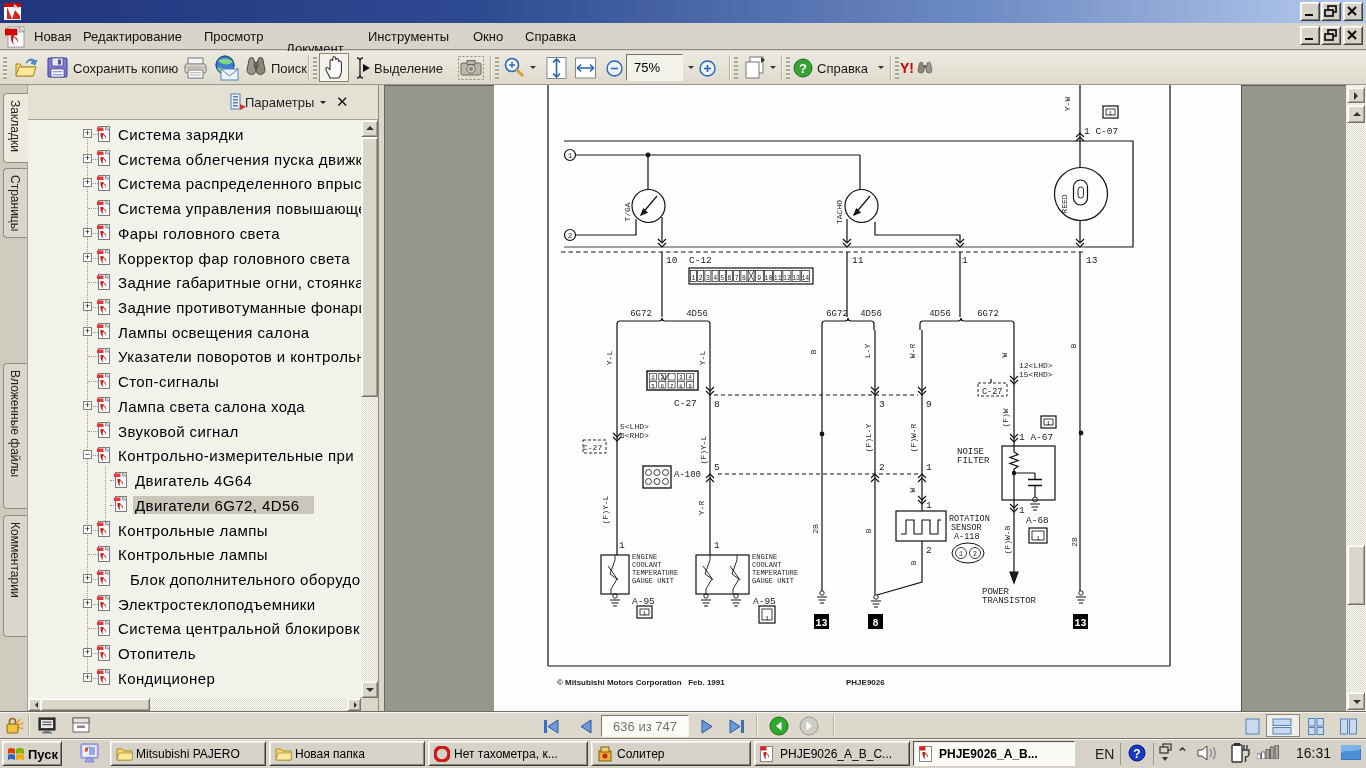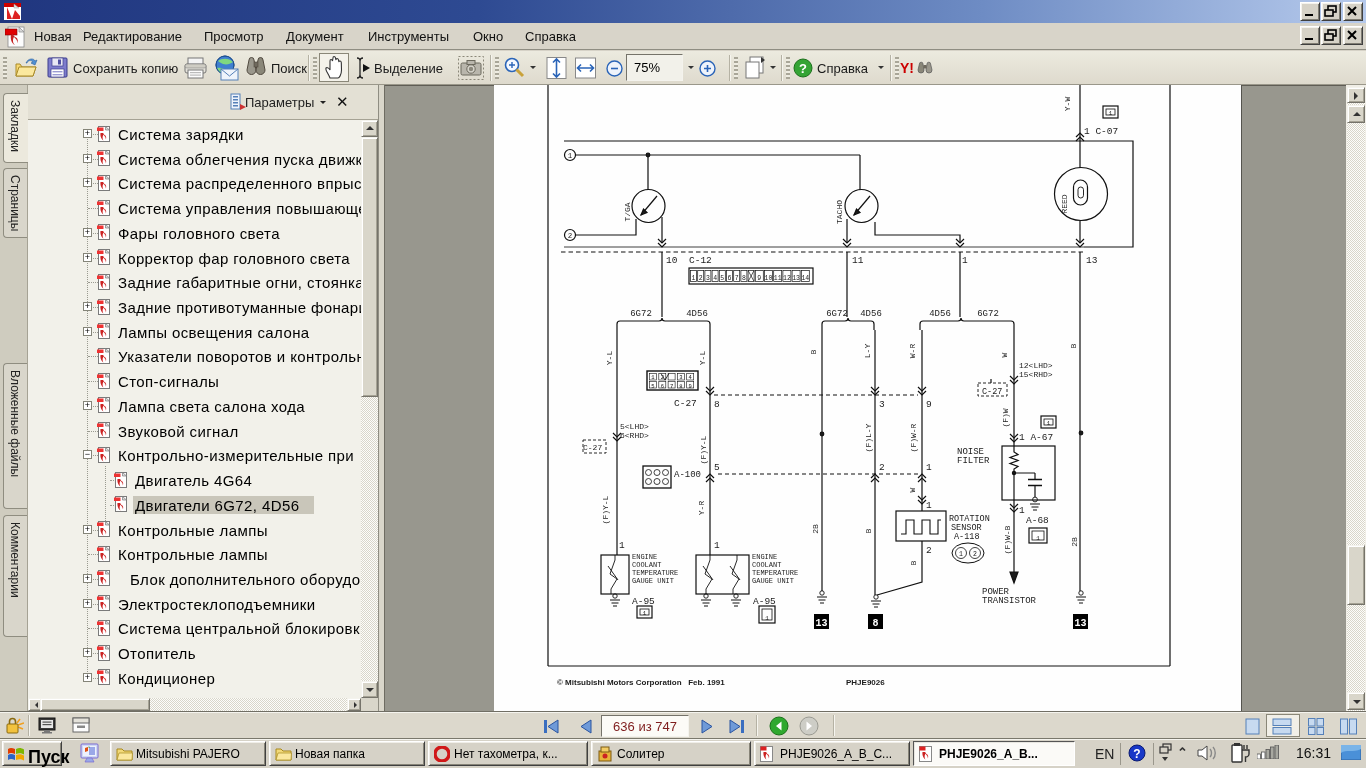--- a/index.html
+++ b/index.html
@@ -106,21 +106,21 @@
 <div id="menubar" class="abs">
   <svg class="abs" style="left:5px; top:3px;" width="21" height="22" viewBox="0 0 21 22">
     <rect x="3" y="1" width="16" height="20" fill="#fdfdfd" stroke="#8a8a8a" stroke-width="0.8"></rect>
     <path d="M14 1 L19 6 L14 6 Z" fill="#d9d9d9" stroke="#8a8a8a" stroke-width="0.7"></path>
     <rect x="0" y="3" width="12" height="6" fill="#e00000" stroke="#7c0000" stroke-width="0.6"></rect>
     <path d="M6 9 C5 13 7 18 10 19 C7 17 8 12 9 11 C11 13 13 15 12 17 C14 15 12 11 10 11 C9 10 8 9 8 8 Z" fill="#c61f1f"></path>
   </svg>
   <div class="menuitem" style="left:34px;">Новая</div>
   <div class="menuitem" style="left:83px;">Редактирование</div>
   <div class="menuitem" style="left:204px;">Просмотр</div>
-  <div class="menuitem" style="left:286px;">Документ</div>
+  <div class="menuitem" style="left:286px;margin-top:12px;">Документ</div>
   <div class="menuitem" style="left:368px;">Инструменты</div>
   <div class="menuitem" style="left:473px;">Окно</div>
   <div class="menuitem" style="left:525px;">Справка</div>
   <div class="abs winbtn" style="left:1300px; top:3px;"><svg width="18" height="17" viewBox="0 0 18 17">
         <rect x="4" y="11" width="8" height="2" fill="#000"></rect>
       </svg></div>
   <div class="abs winbtn" style="left:1321px; top:3px;"><svg width="18" height="17" viewBox="0 0 18 17">
         <rect x="6" y="3" width="8" height="6" fill="none" stroke="#000" stroke-width="1.6"></rect>
         <rect x="3" y="7" width="8" height="6" fill="#d6d2c7" stroke="#000" stroke-width="1.6"></rect>
       </svg></div>
@@ -797,21 +797,21 @@
   </svg>
 
   <svg class="abs" style="left:541px; top:6px;" width="22" height="17" viewBox="0 0 22 17">
     <rect x="3" y="2" width="3" height="13" fill="#3a6ec0"></rect>
       <path d="M17 2 L7 8.5 L17 15 Z" fill="#6f9ad8" stroke="#2a54a0"></path>
   </svg>
   <svg class="abs" style="left:577px; top:6px;" width="18" height="17" viewBox="0 0 18 17">
     <path d="M14 2 L4 8.5 L14 15 Z" fill="#6f9ad8" stroke="#2a54a0"></path>
   </svg>
   <div class="abs" style="left:601px; top:3px; width:88px; height:22px; background:#fcfbf7; border:1px solid; border-color:#75736a #f4f3ed #f4f3ed #75736a;">
-    <div style="font-size:13px; color:#7f1d1d; text-align:center; padding-top:3px;">636 из 747</div>
+    <div style="font-size:13px; color:#737373; text-align:center; padding-top:3px;">636 из 747</div>
   </div>
   <svg class="abs" style="left:698px; top:6px;" width="18" height="17" viewBox="0 0 18 17">
     <path d="M4 2 L14 8.5 L4 15 Z" fill="#6f9ad8" stroke="#2a54a0"></path>
   </svg>
   <svg class="abs" style="left:726px; top:6px;" width="22" height="17" viewBox="0 0 22 17">
     <path d="M4 2 L14 8.5 L4 15 Z" fill="#6f9ad8" stroke="#2a54a0"></path>
       <rect x="15" y="2" width="3" height="13" fill="#3a6ec0"></rect>
   </svg>
   <div class="tsep" style="left:756px; top:3px; height:21px;"></div>
   <svg class="abs" style="left:769px; top:4px;" width="20" height="20" viewBox="0 0 20 20">
@@ -844,21 +844,21 @@
     </svg>
 </div>
 <div id="taskbar" class="abs">
   <div class="taskbtn" style="left:2px; width:60px;">
     <svg class="abs" style="left:4px; top:3px;" width="18" height="18" viewBox="0 0 18 18">
       <path d="M1 4 C3 2.5 5 2.5 8 4 L8 9 C5 7.5 3 7.5 1 9 Z" fill="#e03c00"></path>
       <path d="M9 4 C12 2.5 14 2.5 17 4.5 L17 9.5 C14 8 12 8 9 9 Z" fill="#7db700"></path>
       <path d="M1 10 C3 8.5 5 8.5 8 10 L8 15 C5 13.5 3 13.5 1 15 Z" fill="#2a64c8"></path>
       <path d="M9 10 C12 9 14 9 17 10.5 L17 15.5 C14 14 12 14 9 15 Z" fill="#f0a800"></path>
     </svg>
-    <div class="lbl" style="font-weight:bold; font-size:18px;">Пуск</div>
+    <div class="lbl" style="font-weight:bold; font-size:13px;">Пуск</div>
   </div>
   <svg class="abs" style="left:80px; top:4px;" width="19" height="21" viewBox="0 0 19 21">
     <rect x="1" y="1" width="17" height="14" rx="1" fill="#cfd8f4" stroke="#7a6ad0"></rect>
     <rect x="3" y="3" width="13" height="10" fill="#eef1fd"></rect>
     <rect x="9" y="4" width="6" height="8" fill="#9aa8e8"></rect>
     <path d="M5 5 L8 4 L8 8 L5 9 Z" fill="#e05010"></path>
       <path d="M8 4 C9 3 10 3.5 9.5 5 Z" fill="#3a9a20"></path>
     <path d="M7 15 L12 15 L14 19 L5 19 Z" fill="#9aa8e8" stroke="#7a6ad0" stroke-width="0.7"></path>
   </svg>
   <div class="taskbtn" style="left:110px; width:156px;">

